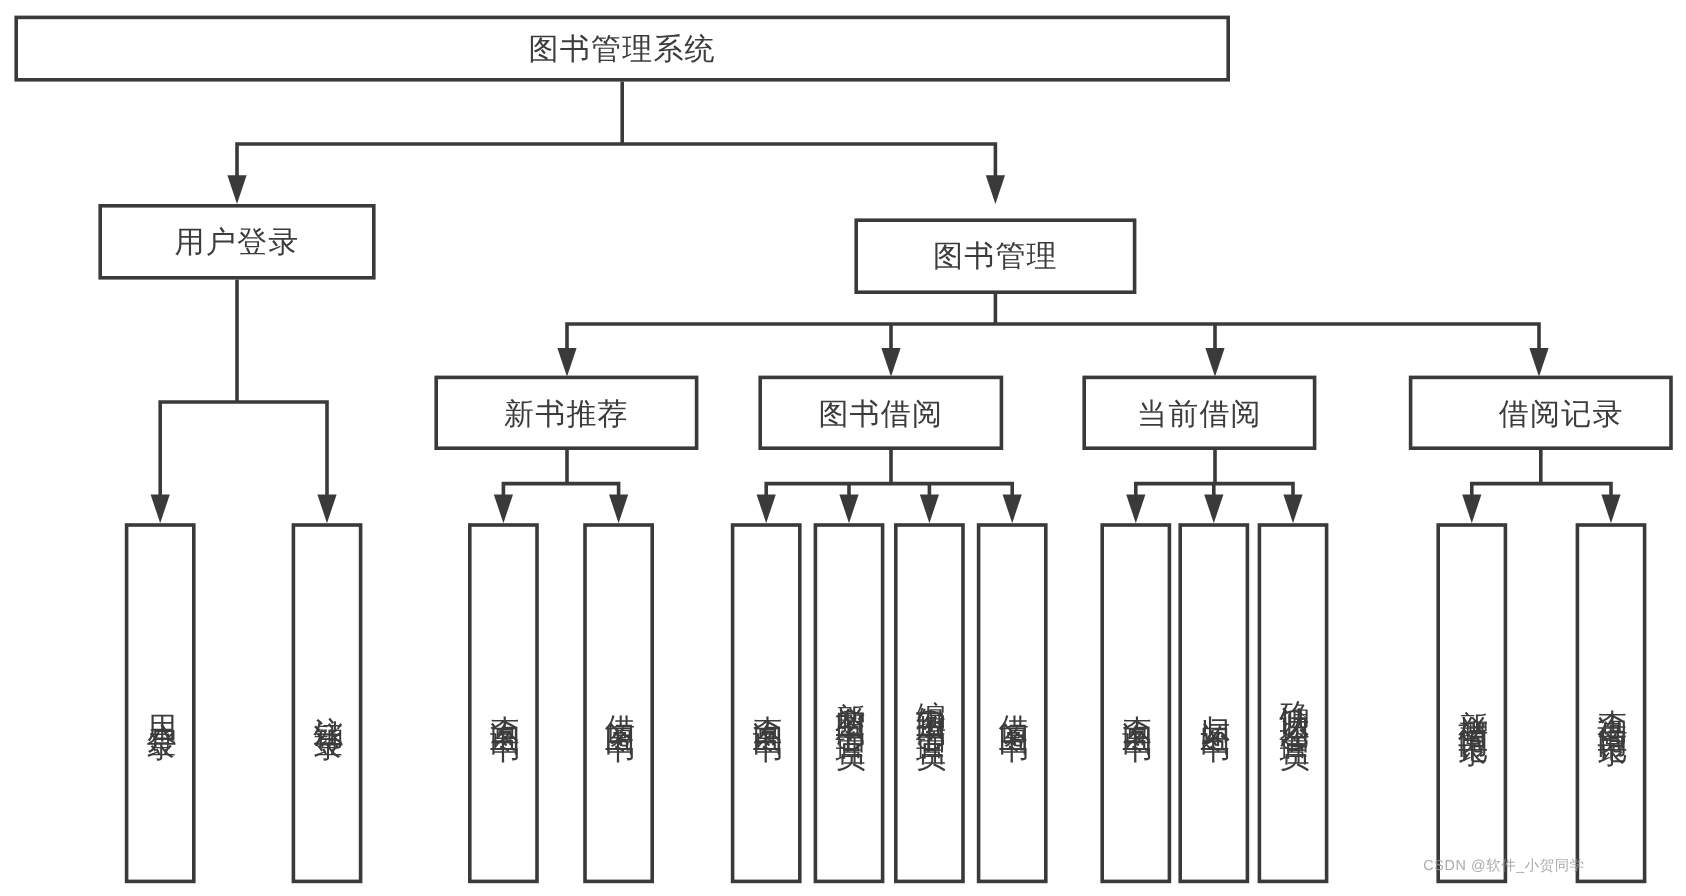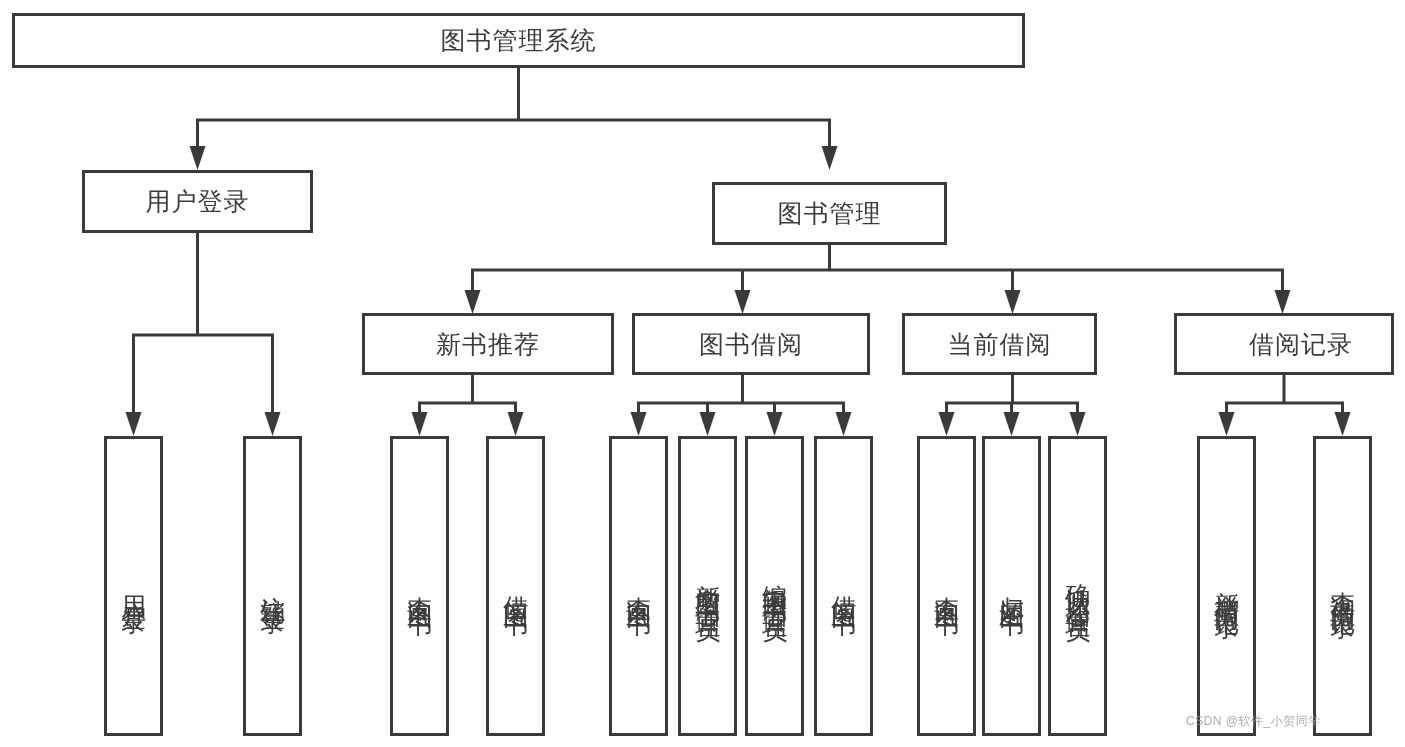--- a/index.html
+++ b/index.html
@@ -114,24 +114,24 @@
     <span class="hlabel">图书管理系统</span>
   </div>
 
   <div class="box" style="left:82px; top:170px; width:231px; height:63px;">
     <span class="hlabel">用户登录</span>
   </div>
   <div class="box" style="left:712px; top:170px; width:235px; height:63px;margin-top:12px;">
     <span class="hlabel">图书管理</span>
   </div>
 
-  <div class="box" style="left:362px; top:313px; width:252px; height:62px;">
+  <div class="box" style="left:362px; top:313px; width:220px; height:62px;">
     <span class="hlabel">新书推荐</span>
   </div>
-  <div class="box" style="left:632px; top:313px; width:238px; height:62px;">
+  <div class="box" style="left:632px; top:313px; width:204px; height:62px;">
     <span class="hlabel">图书借阅</span>
   </div>
   <div class="box" style="left:902px; top:313px; width:195px; height:62px;">
     <span class="hlabel">当前借阅</span>
   </div>
   <div class="box" style="left:1174px; top:313px; width:220px; height:62px;padding-left:34px;">
     <span class="hlabel">借阅记录</span>
   </div>
 
   <div class="box leaf" style="left:104px; top:436px; width:59px; height:300px;">

